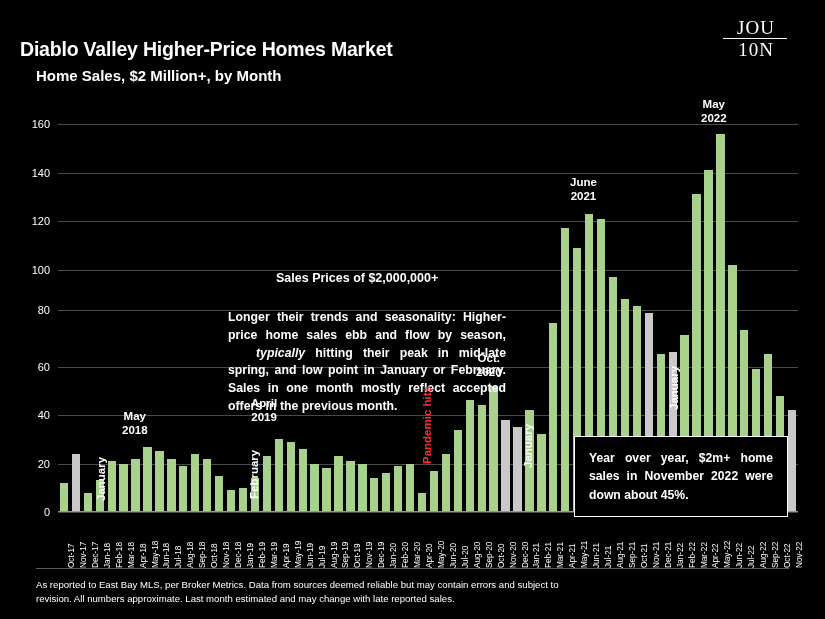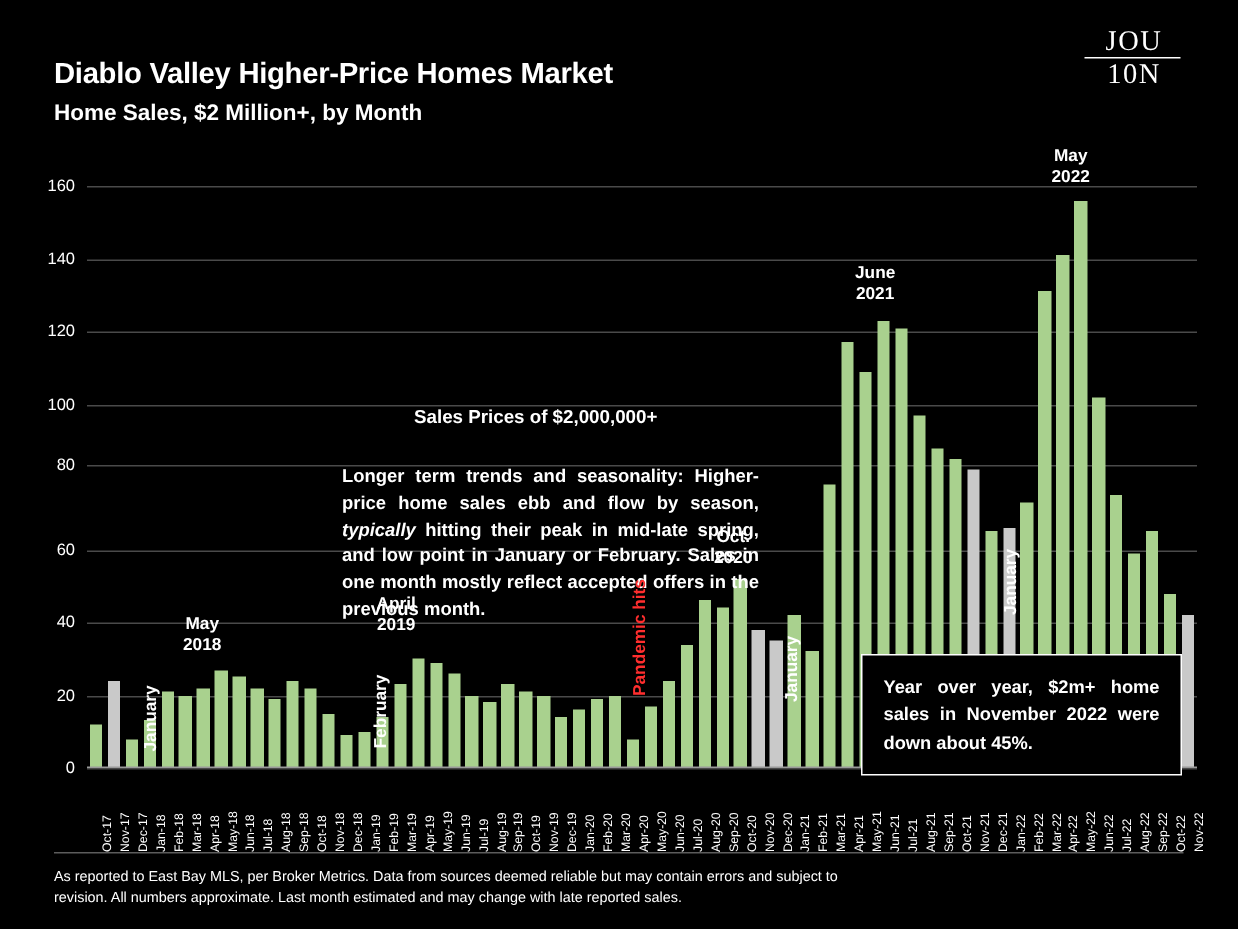--- a/index.html
+++ b/index.html
@@ -15,21 +15,21 @@
     width: 825px;
     height: 619px;
     background: #000000;
     overflow: hidden;
     color: #ffffff;
   }
 
   
   .title {
     position: absolute;
-    left: 36px;
+    left: 20px;
     top: 38px;
     font-size: 19.5px;
     font-weight: bold;
     letter-spacing: -0.2px;
     color: #ffffff;
   }
   .subtitle {
     position: absolute;
     left: 36px;
     top: 67px;
@@ -158,20 +158,21 @@
     left: 170px;
     top: 185px;
     width: 278px;
     font-size: 12.3px;
     font-weight: bold;
     line-height: 1.45;
     text-align: justify;
     color: #ffffff;
   }
   .ann-para em {
+    margin-left: 28px;
   }
   .ann-may2018  { left: 122px; top: 409px; }
   .ann-jan2018  { left: 94px;  top: 441px; transform-origin: left top; transform: rotate(-90deg) translate(-60px, 0); width: 60px; text-align: left;}
   .ann-april2019{ left: 251px; top: 396px; }
   .ann-feb2019  { left: 247px; top: 441px; transform-origin: left top; transform: rotate(-90deg) translate(-58px,0); width: 58px; text-align: left;}
   .ann-pandemic { left: 420px; top: 372px; color: #ff2e2e; transform-origin: left top; transform: rotate(-90deg) translate(-92px,0); width: 92px; text-align: left;}
   .ann-oct2020  { left: 476px; top: 351px; }
   .ann-feb2021  { left: 521px; top: 410px; transform-origin: left top; transform: rotate(-90deg) translate(-58px,0); width: 58px; text-align: left;}
   .ann-june2021 { left: 570px; top: 175px; }
   .ann-jan2022  { left: 667px; top: 358px; transform-origin: left top; transform: rotate(-90deg) translate(-52px,0); width: 52px; text-align: left;}
@@ -328,21 +329,21 @@
         <div class="bar" title="Aug-22: 59" style="left: 694.048px; width: 8.35484px; height: 143.075px; background: rgb(169, 209, 142);"></div>
         <div class="bar" title="Sep-22: 65" style="left: 705.984px; width: 8.35484px; height: 157.625px; background: rgb(169, 209, 142);"></div>
         <div class="bar" title="Oct-22: 48" style="left: 717.919px; width: 8.35484px; height: 116.4px; background: rgb(169, 209, 142);"></div>
         <div class="bar" title="Nov-22: 42" style="left: 729.855px; width: 8.35484px; height: 101.85px; background: rgb(201, 201, 201);"></div>
       </div>
     <div class="axis-baseline"></div>
 
     <div class="ann ann-prices">Sales Prices of $2,000,000+</div>
 
     <div class="ann-para">
-      <span>Longer term trends and seasonality: Higher-price home sales ebb and flow by season, </span><em>typically</em><span> hitting their peak in mid-late spring, and low point in January or February. Sales in one month mostly reflect accepted offers in the previous month.</span>
+      <span>Longer their trends and seasonality: Higher-price home sales ebb and flow by season, </span><em>typically</em><span> hitting their peak in mid-late spring, and low point in January or February. Sales in one month mostly reflect accepted offers in the previous month.</span>
     </div>
   </div>
 
   <div class="ann ann-may2018" style="white-space:pre-line;"><span>May
 2018</span></div>
   <div class="ann ann-jan2018">January</div>
   <div class="ann ann-april2019" style="white-space:pre-line;"><span>April
 2019</span></div>
   <div class="ann ann-feb2019">February</div>
   <div class="ann ann-pandemic">Pandemic hits</div>

